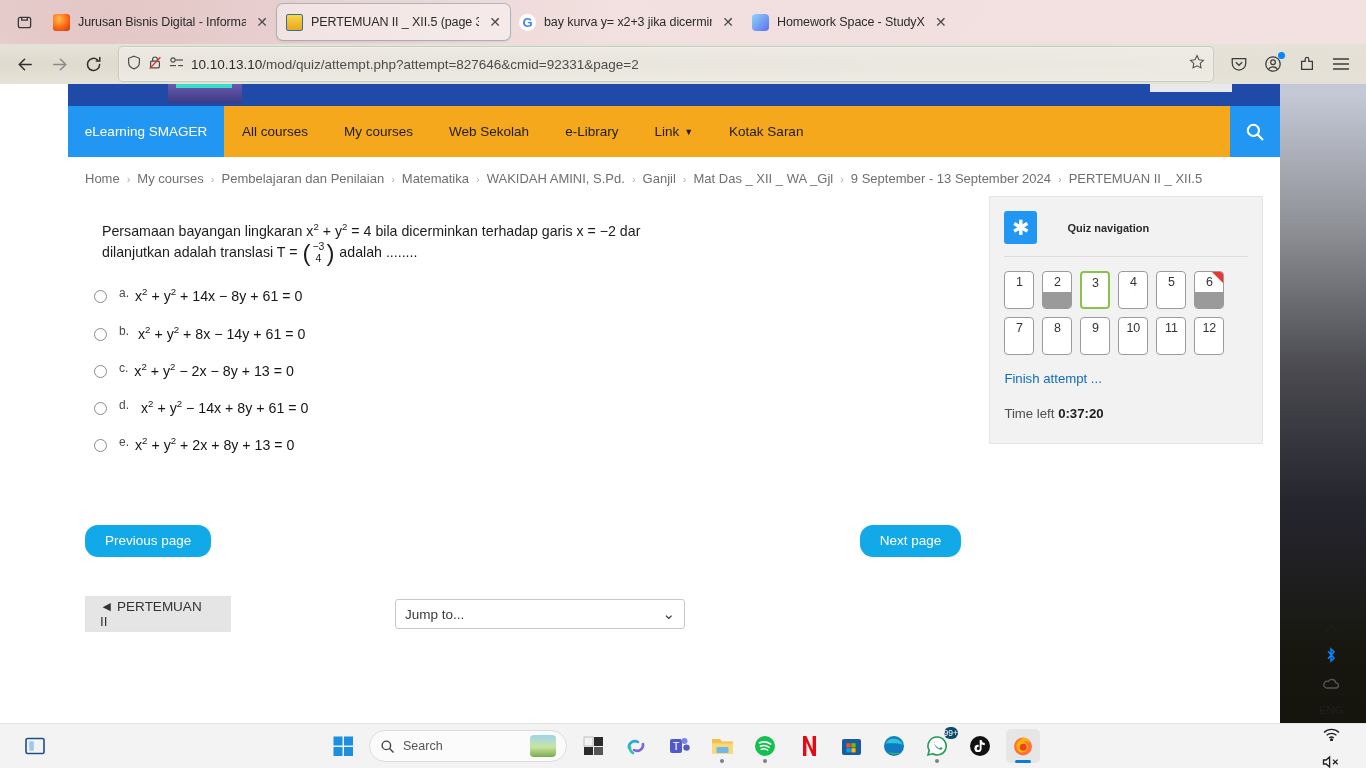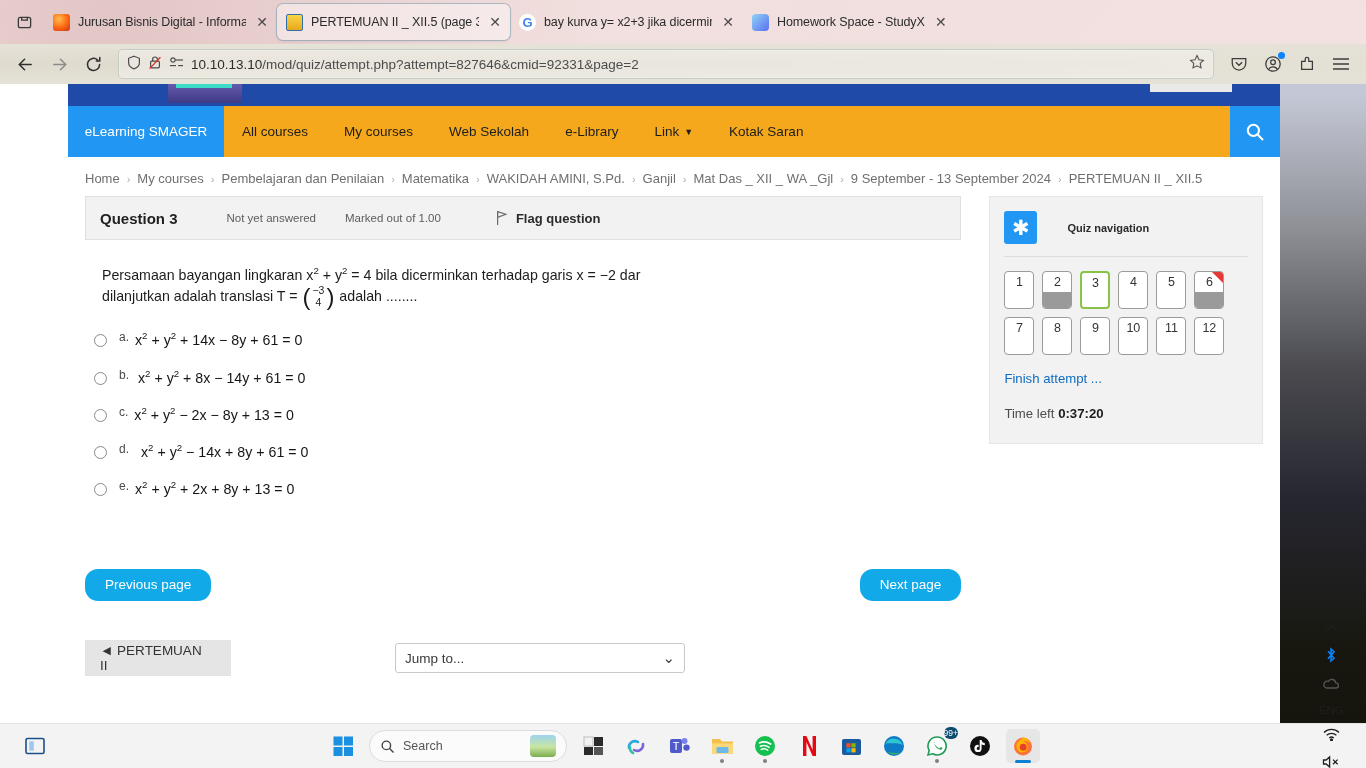--- a/index.html
+++ b/index.html
@@ -114,21 +114,21 @@
       radial-gradient(ellipse at 75% 50%, rgba(224,221,206,0.66), rgba(231,229,216,0.5) 60%);
   }
   #navbar > * { position: relative; }
   .navbtn {
     width: 34px; height: 32px;
     display: flex; align-items: center; justify-content: center;
     color: #2f2f2f;
   }
   #urlbar {
     flex: 1;
-    height: 30px; margin: 0 8px;
+    height: 36px; margin: 0 8px;
     background: rgba(255,255,255,0.30);
     border: 1px solid rgba(150,170,150,0.45);
     border-radius: 5px;
     display: flex; align-items: center;
     padding: 0 8px;
     gap: 7px;
     box-shadow: 0 0 0 1px rgba(255,255,255,0.22) inset;
   }
   #urlbar .urltext {
     flex: 1;
@@ -616,32 +616,20 @@
         <span class="sep">›</span>
         <span class="crumb">9 September - 13 September 2024</span>
         <span class="sep">›</span>
         <span class="crumb">PERTEMUAN II _ XII.5</span>
       </div>
 
       <div id="main-cols">
 
         <div id="question-col">
 
-          <div id="qheader">
-            <span class="qno">Question 3</span>
-            <span class="qstate">Not yet answered</span>
-            <span class="qmark">Marked out of 1.00</span>
-            <span class="flagwrap">
-              <svg width="13" height="16" viewBox="0 0 13 16" fill="none" stroke="#6b6b6b" stroke-width="1.2">
-                <path d="M2.6 1 V15"></path>
-                  <path d="M2.6 1.6 L10.8 4.3 L2.6 7.3 Z"></path>
-              </svg>
-              <span class="flaglabel">Flag question</span>
-            </span>
-          </div>
 
           <div id="qtext">
             <span>Persamaan bayangan lingkaran  x</span><sup>2</sup><span> + y</span><sup>2</sup><span> = 4  bila dicerminkan terhadap garis x = −2 dar</span>
             <br>
             <span>dilanjutkan adalah translasi T = </span><span class="matrix">
                 <span class="paren">(</span>
                 <span class="vals">
                   <span>−3</span>
                   <span>4</span>
                 </span>

